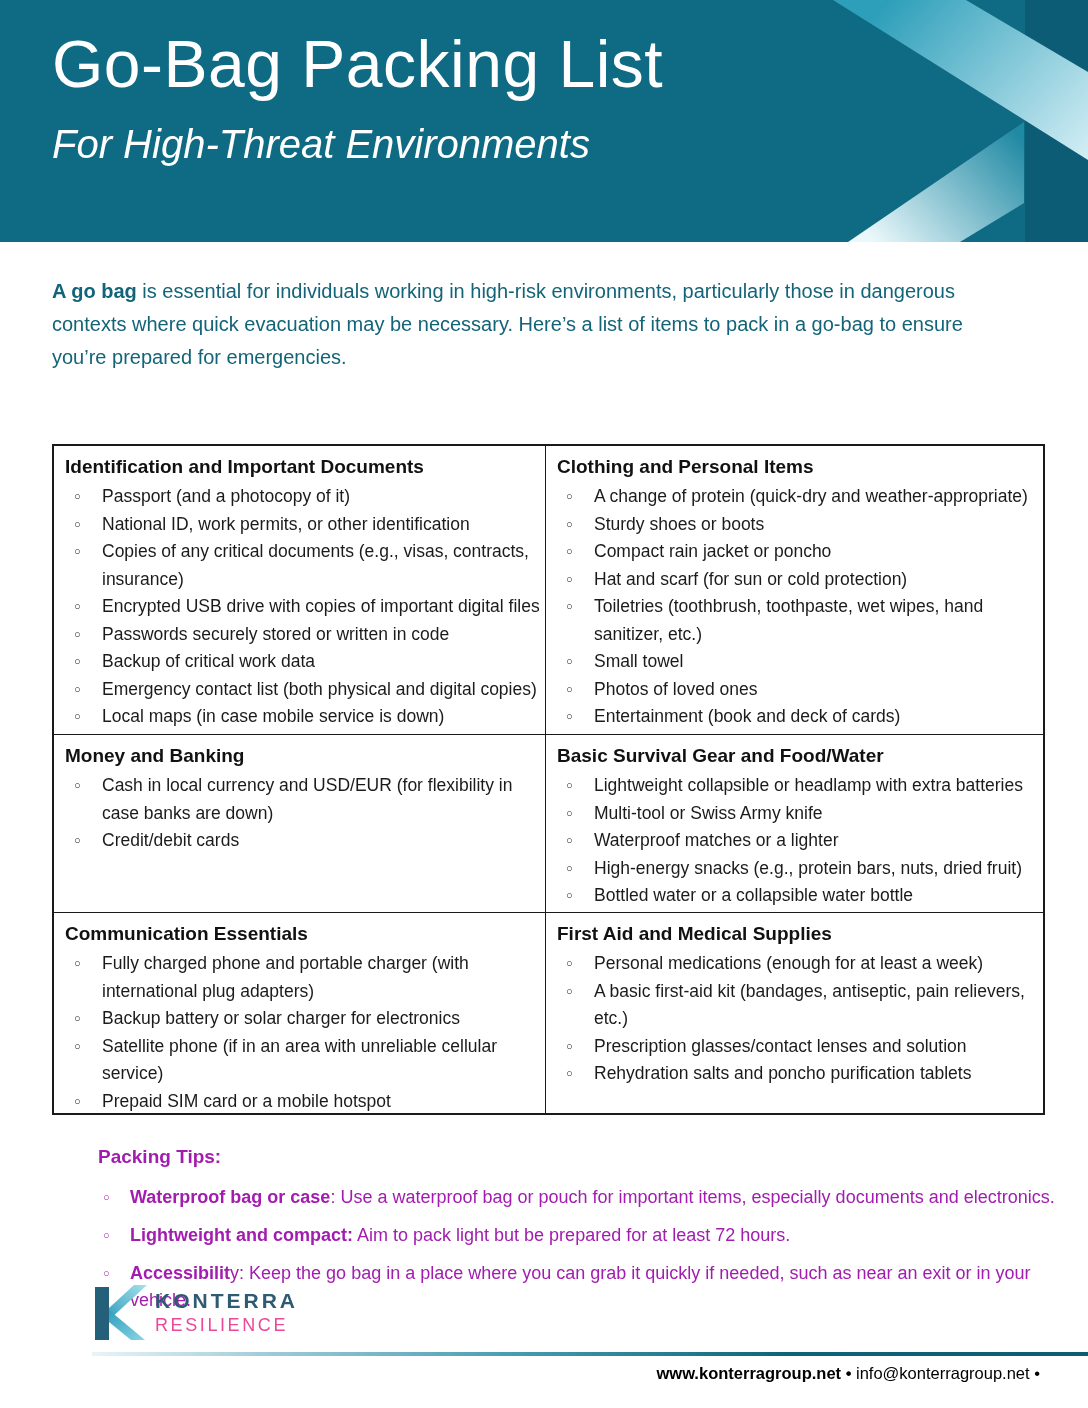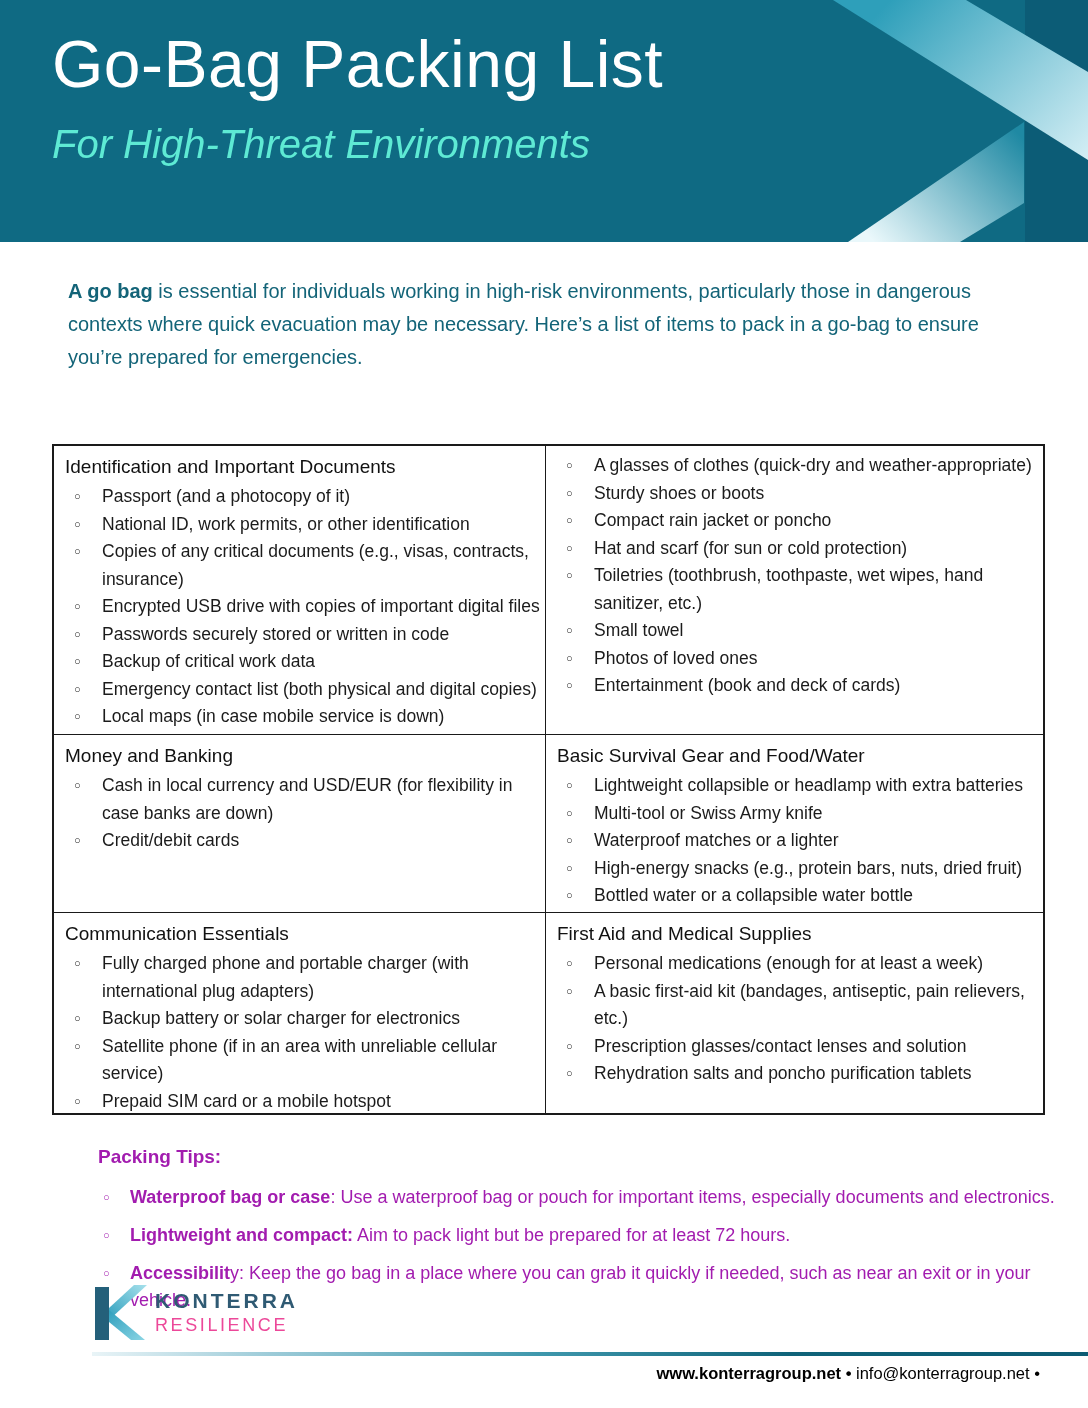--- a/index.html
+++ b/index.html
@@ -9,36 +9,36 @@
   }
   
   .header{position:absolute;left:0;top:0;width:1088px;height:242px;background:#0F6A83;overflow:hidden;}
   .header svg{position:absolute;left:0;top:0;}
   .page-title{
     position:absolute;left:52px;top:26px;font-size:66px;font-weight:300;
     color:#ffffff;letter-spacing:.5px;white-space:nowrap;
   }
   .page-subtitle{
     position:absolute;left:52px;top:122px;font-size:40px;font-weight:300;font-style:italic;
-    color:#5eead4;white-space:nowrap;
+    color:#ffffff;white-space:nowrap;
   }
   
   .intro{position:absolute;left:52px;top:275px;width:965px;color:#136478;font-size:20px;line-height:33px;}
-  .intro p{margin:0 0 15px 16px;}
+  .intro p{margin:0 0 15px 0;}
   .intro b{font-weight:700;}
   
   .checklist{
     position:absolute;left:52px;top:444px;width:993px;box-sizing:border-box;
     border:2px solid #1a1a1a;display:grid;grid-template-columns:492px 1fr;
     grid-template-rows:289px 178px 200px;background:#fff;
   }
   .cell{box-sizing:border-box;padding:6px 4px 0 10px;overflow:hidden;}
   .cell:nth-child(odd){border-right:1px solid #1a1a1a;}
   .cell:nth-child(-n+4){border-bottom:1px solid #1a1a1a;}
-  .cell-title{font-size:19px;font-weight:400;color:#111;line-height:26px;margin:2px 0 3px 1px;}
+  .cell-title{font-size:19px;font-weight:700;color:#111;line-height:26px;margin:2px 0 3px 1px;}
   .item{display:flex;font-size:17.5px;line-height:27.5px;color:#1b1b1b;}
   .item .bullet{flex:none;width:38px;padding-left:10px;font-size:11px;line-height:27.5px;box-sizing:border-box;}
   .item .item-text{flex:1;}
   
   .tips{position:absolute;left:52px;top:1146px;width:995px;color:#a21caf;margin-left:46px;}
   .tips-heading{font-size:19px;font-weight:700;margin:0 0 16px 0;}
   .tip{display:flex;font-size:18px;line-height:27px;margin-bottom:11px;}
   .tip .bullet{flex:none;width:32px;padding-left:5px;font-size:11px;line-height:27px;box-sizing:border-box;}
   .tip .tip-text{flex:1;}
   .tip b{font-weight:700;}
@@ -125,25 +125,26 @@
 
           <div class="item">
             <span class="bullet">○</span>
             <span class="item-text">Local maps (in case mobile service is down)</span>
           </div>
 
       </div>
     </section>
 
     <section class="cell">
-      <div class="cell-items">
-
-          <div class="item">
-            <span class="bullet">○</span>
-            <span class="item-text">A glasses of clothes (quick-dry and weather-appropriate)</span>
+      <h3 class="cell-title">Clothing and Personal Items</h3>
+      <div class="cell-items">
+
+          <div class="item">
+            <span class="bullet">○</span>
+            <span class="item-text">A change of protein (quick-dry and weather-appropriate)</span>
           </div>
 
           <div class="item">
             <span class="bullet">○</span>
             <span class="item-text">Sturdy shoes or boots</span>
           </div>
 
           <div class="item">
             <span class="bullet">○</span>
             <span class="item-text">Compact rain jacket or poncho</span>

